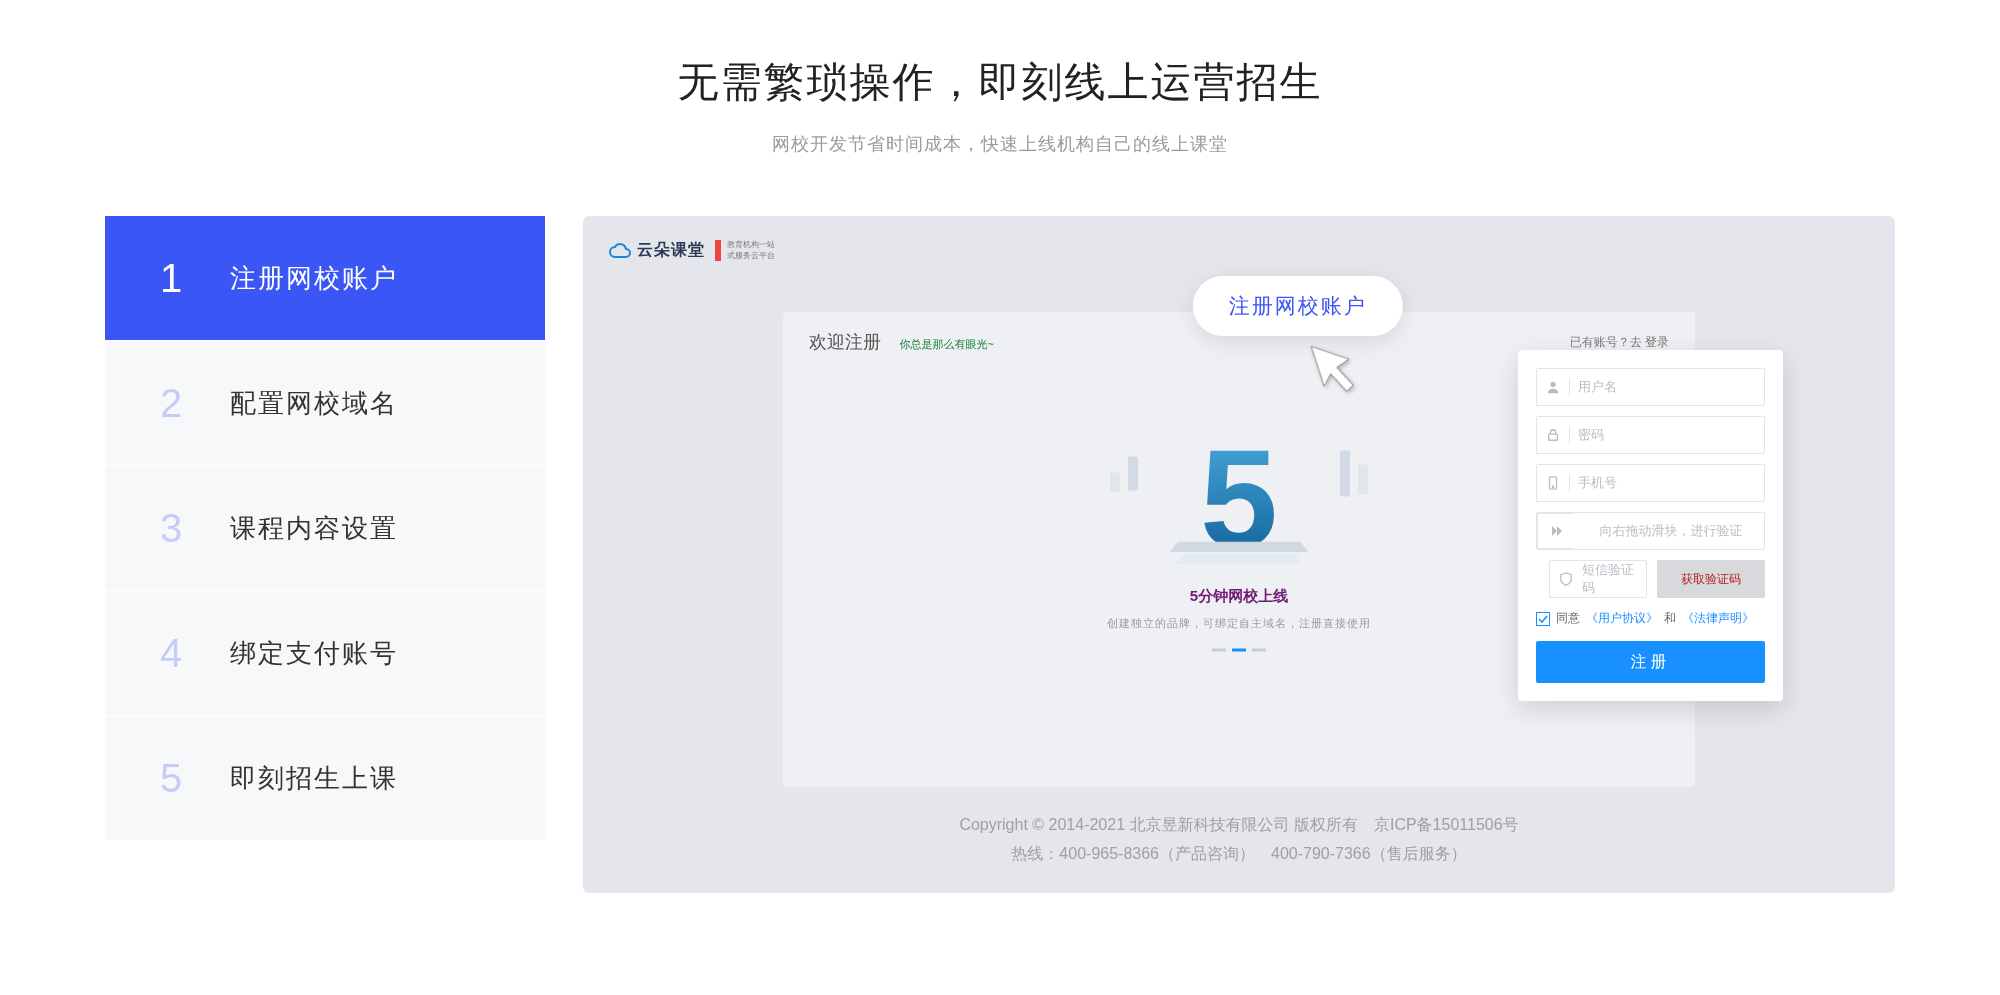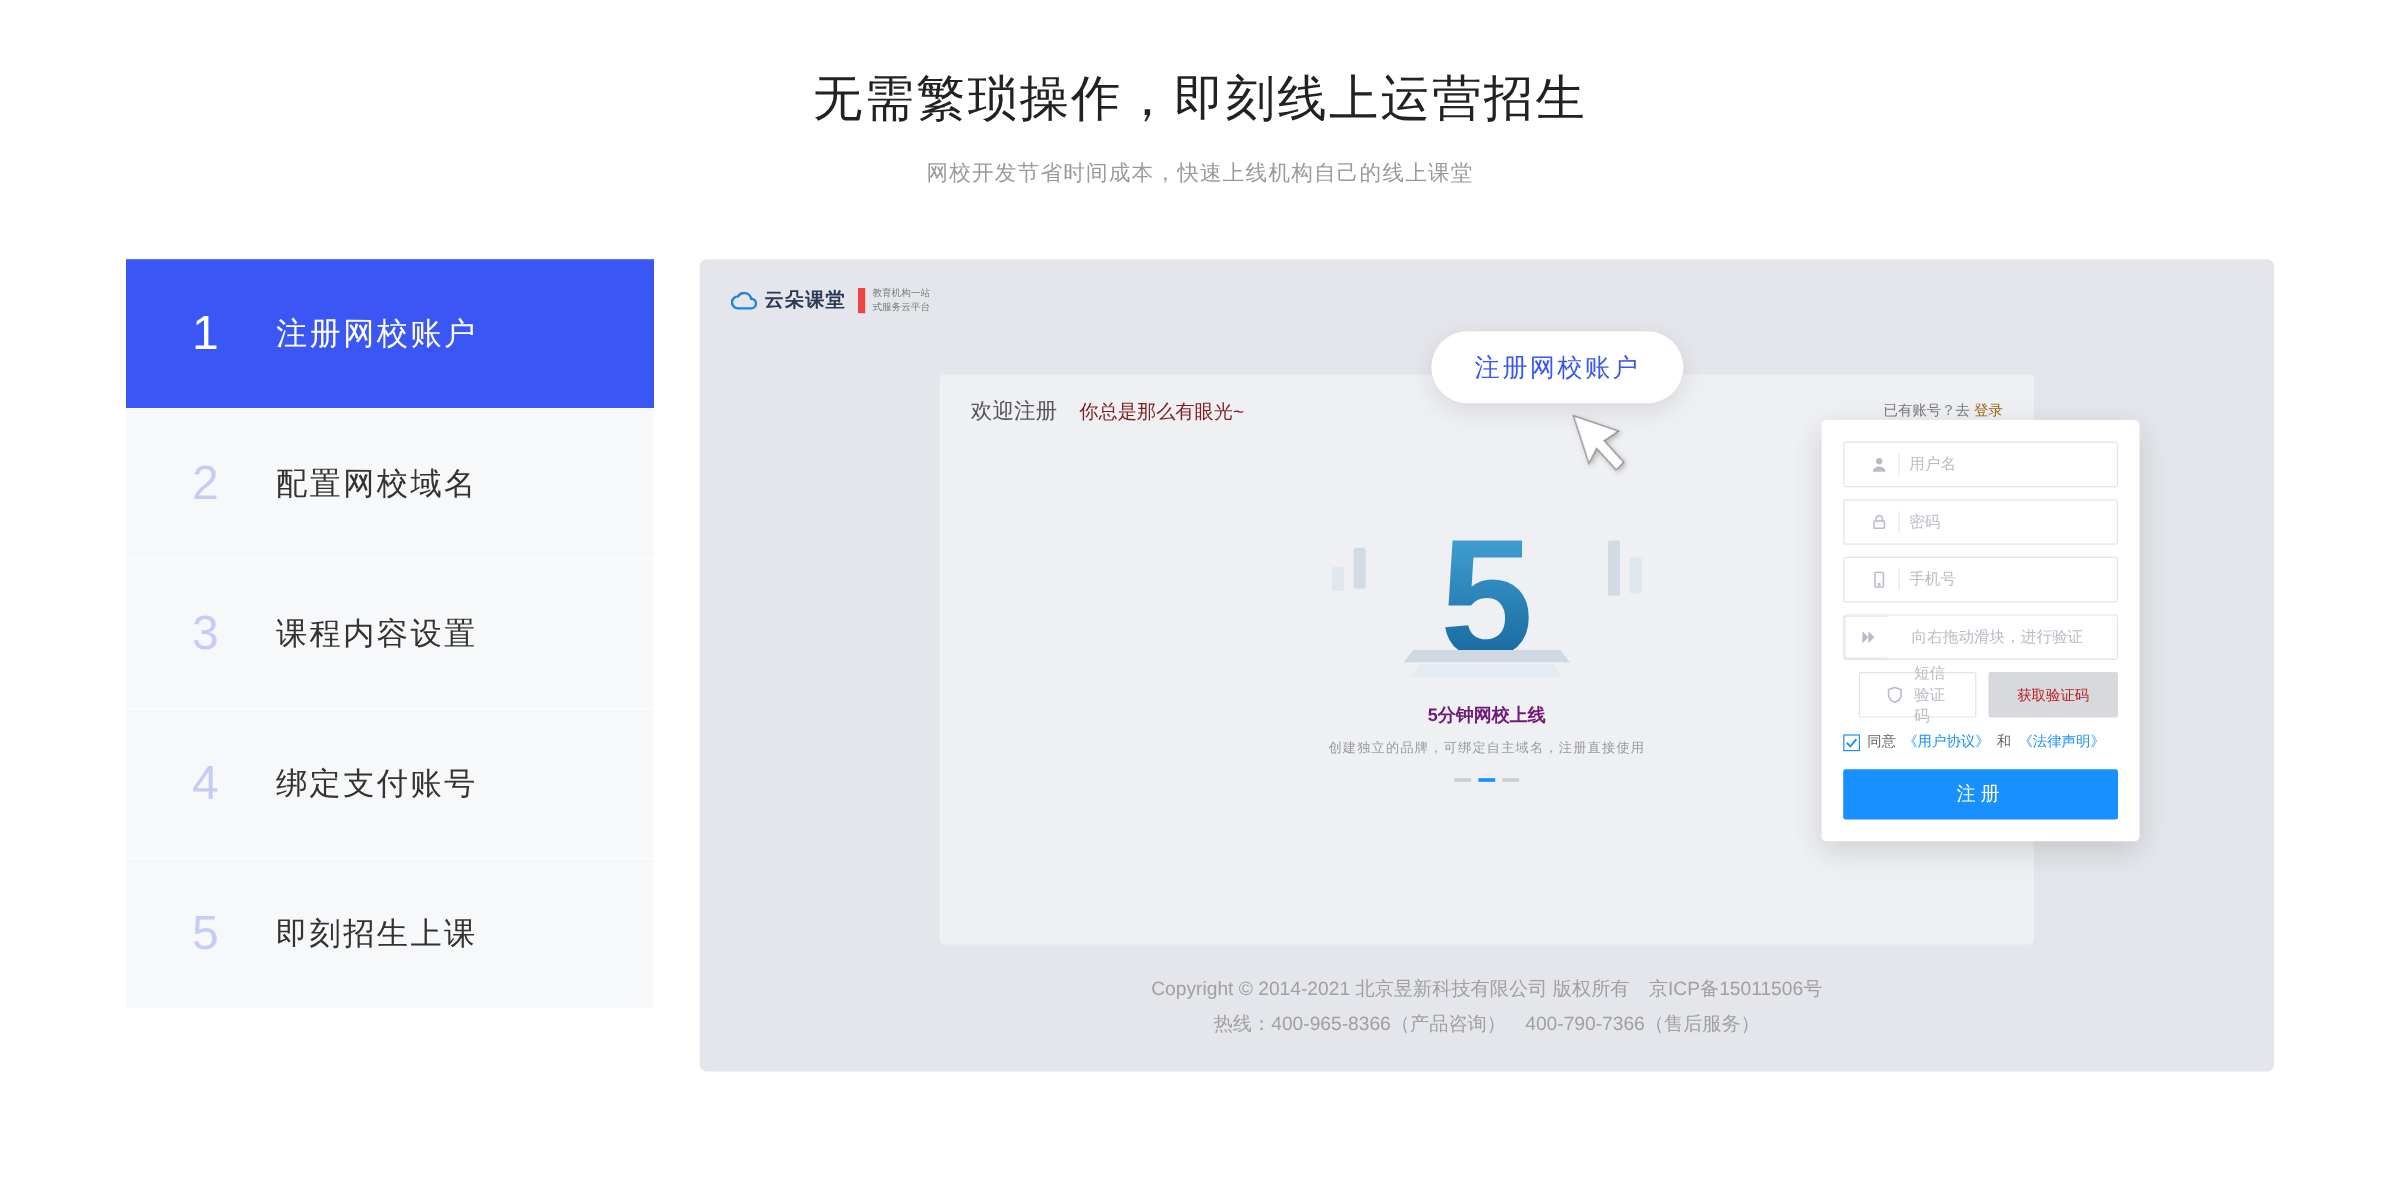--- a/index.html
+++ b/index.html
@@ -17,39 +17,39 @@
 .step-item.active .step-label{color:#fff;}
 .preview{flex:1;background:#e4e6eb;border-radius:6px;position:relative;height:677px;overflow:hidden;padding:24px 26px;}
 .preview-inner{position:relative;width:100%;height:100%;}
 .p-logo{position:absolute;top:0;left:0;display:flex;align-items:center;gap:6px;}
 .p-logo-mark{display:flex;align-items:center;}
 .p-logo-text{font-size:16px;font-weight:600;color:#2a3a55;letter-spacing:1px;}
 .p-logo-sub{font-size:8px;color:#7a7a7a;border-left:6px solid #ef4444;padding-left:6px;margin-left:4px;line-height:1.3;}
 .p-card{position:absolute;top:72px;left:174px;right:174px;bottom:82px;background:#eef0f3;border-radius:4px;}
 .p-card-head{display:flex;justify-content:space-between;align-items:center;padding:18px 26px 0 26px;}
 .p-welcome{font-size:18px;color:#555;font-weight:500;}
-.p-slogan{font-size:16px;color:#7f1d1d;margin-left:14px;}
+.p-slogan{font-size:11px;color:#15803d;margin-left:14px;}
 .p-already{font-size:12px;color:#7a7a7a;}
-.p-login-link{color:#a16207;text-align:right;}
+.p-login-link{color:#737373;text-align:right;}
 .p-center{position:absolute;left:50%;top:48%;transform:translate(-50%,-50%);text-align:center;}
 .big5{width:130px;height:130px;margin:0 auto 8px auto;position:relative;}
 .big5-num{font-size:140px;font-weight:800;color:#1b7fc4;font-family:Arial,sans-serif;line-height:1;background:linear-gradient(#4aa8dc,#0e5f96);-webkit-background-clip:text;-webkit-text-fill-color:transparent;}
 .big5-plate{position:absolute;bottom:-24px;left:50%;transform:translateX(-50%);width:130px;height:44px;}
 .plate-top{position:absolute;top:0;left:0;right:0;height:16px;background:#cfd8e3;transform:perspective(100px) rotateX(50deg);}
 .plate-bot{position:absolute;top:12px;left:6px;right:6px;height:16px;background:#e4ebf2;transform:perspective(100px) rotateX(50deg);}
 .p-slogan-big{font-size:15px;color:#701a75;font-weight:700;margin-top:28px;}
 .p-slogan-small{font-size:11px;color:#9a9a9a;margin-top:10px;letter-spacing:1px;}
 .p-dots{display:flex;gap:6px;justify-content:center;margin-top:18px;}
 .dot{width:14px;height:3px;background:#c8cdd4;}
 .dot.active{background:#1890ff;}
 
 .p-footer{position:absolute;bottom:0;left:0;right:0;text-align:center;font-size:16px;color:#a0a0a0;line-height:1.8;}
 
 .float-form{position:absolute;top:110px;right:86px;width:265px;background:#fff;border-radius:4px;padding:18px 18px 18px 18px;box-shadow:0 8px 26px rgba(0,0,0,.14);}
-.f-row{display:flex;align-items:center;height:38px;border:1px solid #e2e4e8;border-radius:2px;margin-bottom:10px;padding:0 21px;gap:8px;position:relative;}
+.f-row{display:flex;align-items:center;height:38px;border:1px solid #e2e4e8;border-radius:2px;margin-bottom:10px;padding:0 8px;gap:8px;position:relative;}
 .f-row.slider{justify-content:flex-start;padding-left:0;gap:13px;}
 .f-icon{width:16px;height:16px;color:#b8bcc4;flex-shrink:0;display:flex;align-items:center;justify-content:center;}
 .f-sep{width:1px;height:18px;background:#e2e4e8;}
 .f-ph{font-size:13px;color:#b8bcc4;}
 .slider-handle{width:36px;height:36px;border:1px solid #e2e4e8;border-right:none;display:flex;align-items:center;justify-content:center;background:#fff;flex-shrink:0;}
 .slider-track{flex:1;text-align:center;}
 .code-row{display:flex;gap:10px;margin-bottom:12px;}
 .code-input{flex:1;margin-left:13px;}
 .code-btn{width:108px;height:38px;background:#d7d9dd;color:#b91c1c;border-radius:2px;font-size:12px;display:flex;align-items:center;justify-content:center;}
 .agree{display:flex;align-items:center;gap:6px;font-size:12px;color:#666;margin-bottom:14px;}

